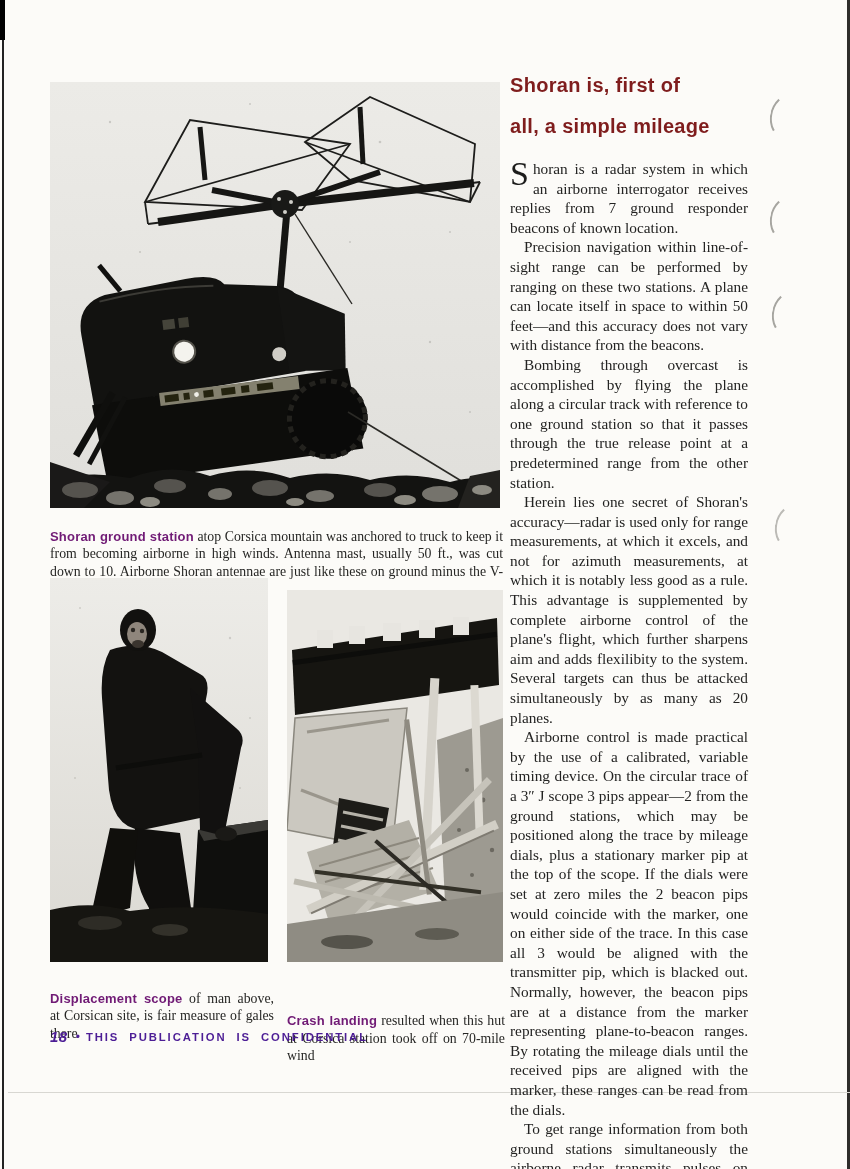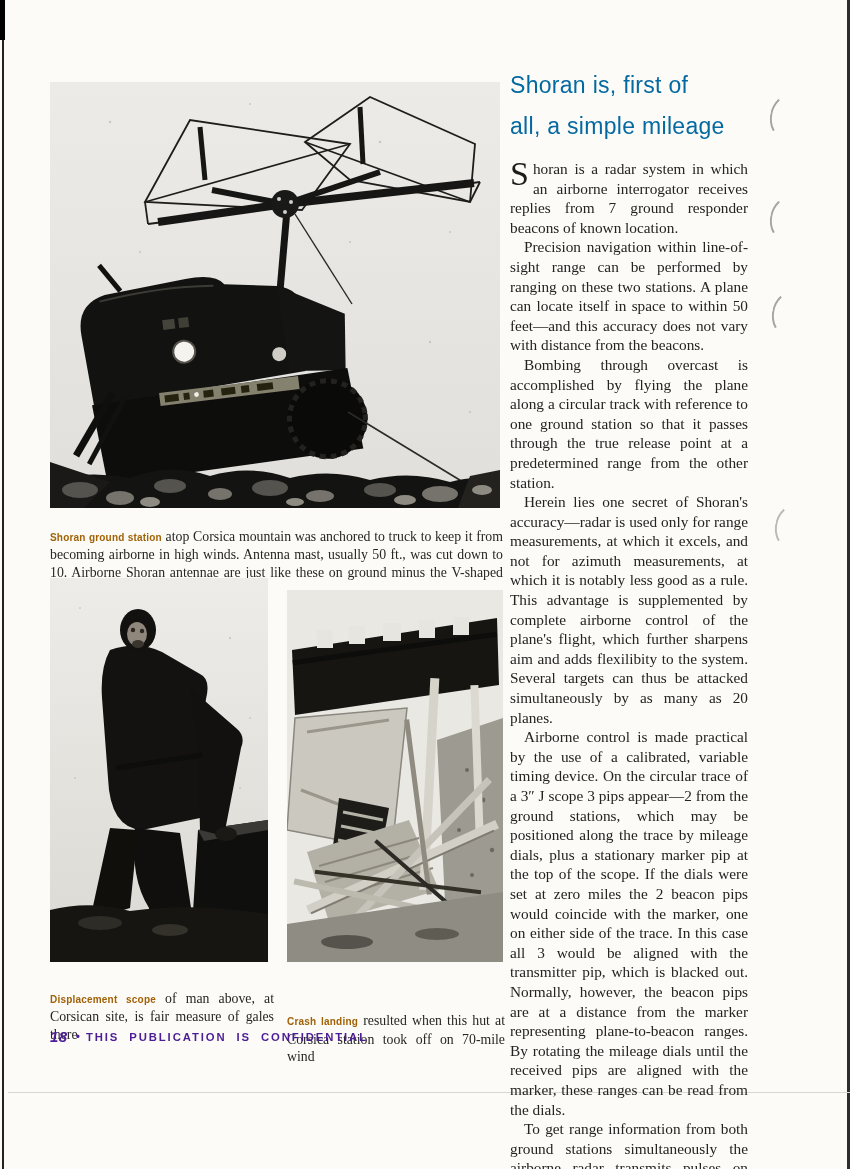--- a/index.html
+++ b/index.html
@@ -12,25 +12,25 @@
   .edge-left{position:absolute;left:2px;top:0;width:2px;height:1169px;background:#222;}
   .edge-left-blob{position:absolute;left:0;top:0;width:5px;height:40px;background:#000;}
   .edge-right{position:absolute;left:847px;top:0;width:3px;height:1169px;background:#2e2d2b;}
   .bottom-line{position:absolute;left:8px;top:1092px;width:842px;height:1px;background:#d8d7d2;}
   .arc{position:absolute;width:30px;height:40px;border:2px solid transparent;
        border-left:2px solid #a6a5a0;border-radius:50%;transform:rotate(10deg);}
   
   .photo{position:absolute;display:block;}
   
   .caption{position:absolute;font-size:13.8px;line-height:17.6px;text-align:justify;color:#262624;}
-  .caption .lead{font-family:"Liberation Sans",sans-serif;font-weight:bold;font-size:10px;letter-spacing:.2px;color:#a16207;}
+  .caption .lead{font-family:"Liberation Sans",sans-serif;font-weight:bold;font-size:13px;letter-spacing:.2px;color:#701a75;}
   
   .column{position:absolute;left:510px;top:72px;width:238px;}
-  .title-line{font-family:"Liberation Sans",sans-serif;font-weight:normal;font-size:23px;
-              line-height:26px;letter-spacing:.3px;color:#0369a1;margin:0 0 15px 0;}
+  .title-line{font-family:"Liberation Sans",sans-serif;font-weight:bold;font-size:20px;
+              line-height:26px;letter-spacing:.3px;color:#7f1d1d;margin:0 0 15px 0;}
   .bodytext{margin-top:20px;font-size:15.3px;line-height:19.6px;text-align:justify;color:#232322;}
   .para{margin:0;text-indent:14px;}
   .para.first{text-indent:0;}
   .dropcap{float:left;font-size:34px;line-height:27px;padding:1px 4px 0 0;color:#1c1c1b;}
   
   .footer{position:absolute;left:50px;top:1028px;font-family:"Liberation Sans",sans-serif;color:#4c1d95;}
   .footer .pagenum{font-weight:bold;font-style:italic;font-size:15px;letter-spacing:.5px;}
   .footer .bullet{font-size:12px;padding:0 6px 0 8px;vertical-align:1px;}
   .footer .conf{font-weight:bold;font-size:11.3px;letter-spacing:1.9px;word-spacing:5px;vertical-align:1px;}
 </style>

